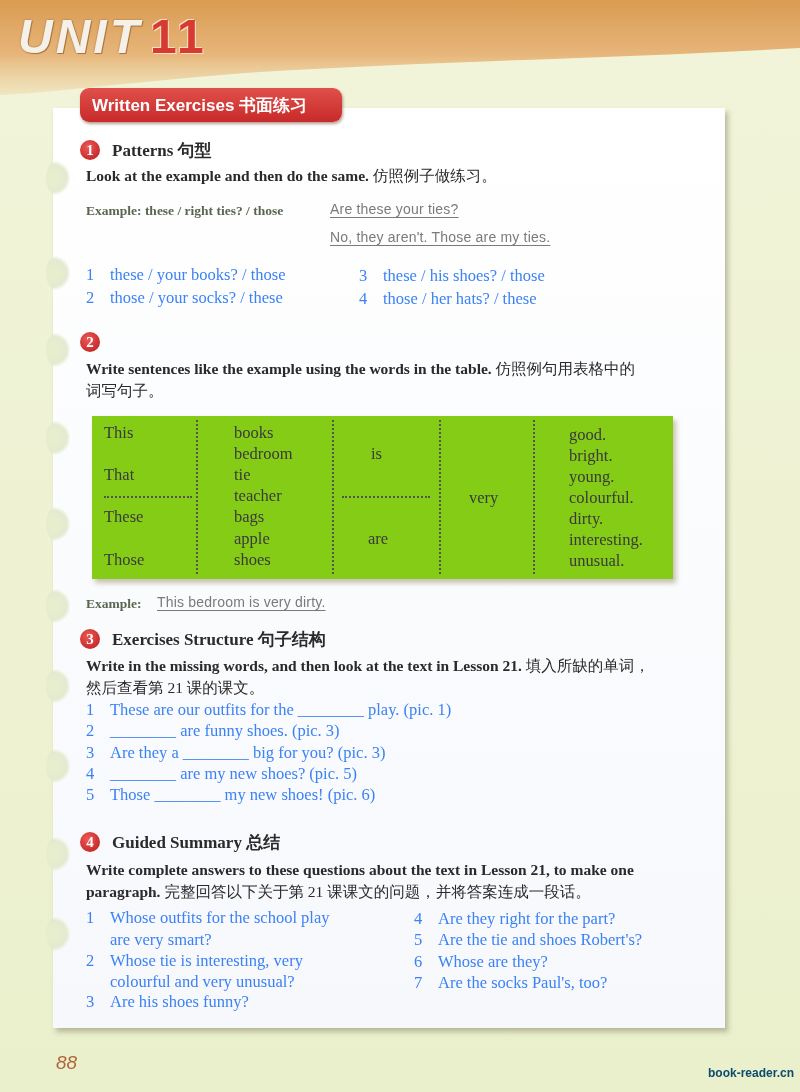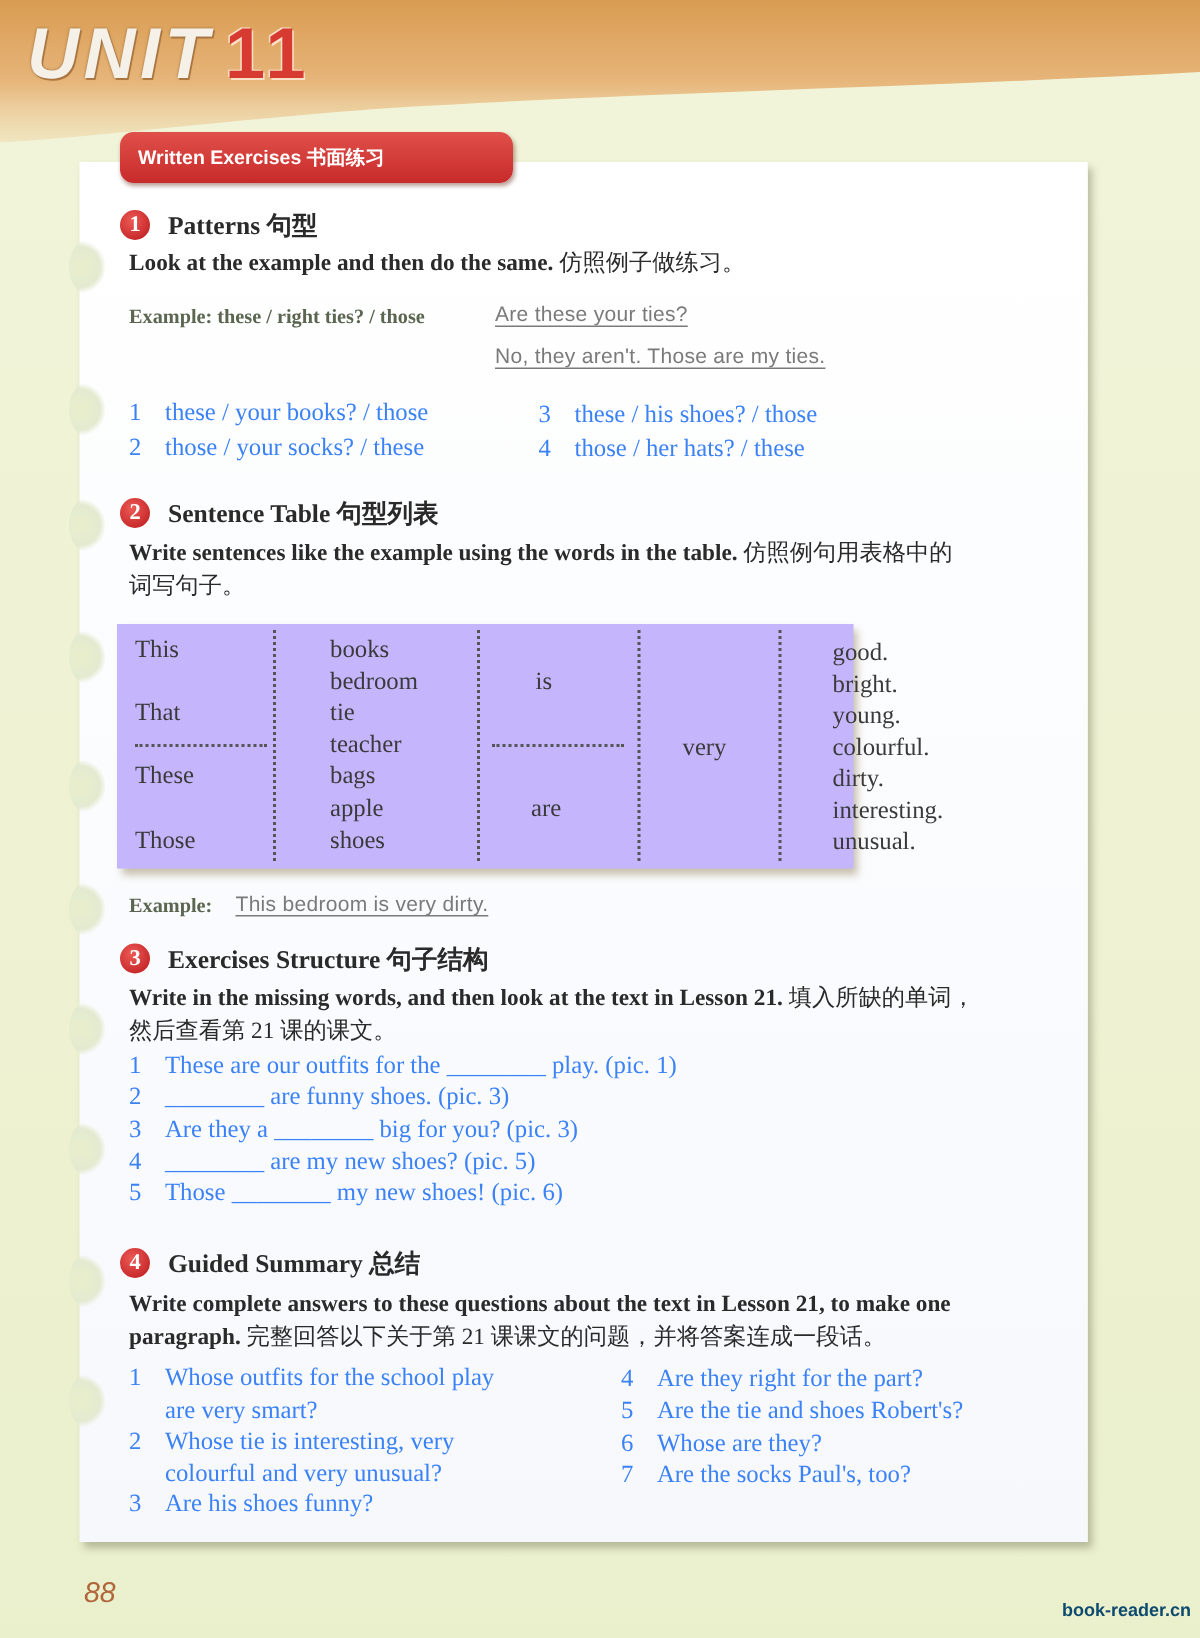--- a/index.html
+++ b/index.html
@@ -39,21 +39,21 @@
       background: radial-gradient(circle at 30% 50%, #e9efcc 0%, #e4ead0 55%, rgba(228,234,208,0) 72%);
     }
 
     .tag {
       position: absolute; left: 80px; top: 88px; width: 262px; height: 34px;
       background: linear-gradient(180deg, #e0504a 0%, #c72a2a 100%);
       border-radius: 9px;
       box-shadow: 1px 2px 3px rgba(100,40,20,0.45);
       color: #ffffff;
       font-family: "Liberation Sans", "DejaVu Sans", sans-serif;
-      font-weight: bold; font-size: 13px;
+      font-weight: bold; font-size: 17px;
       display: flex; align-items: center; padding-left: 12px;
     }
 
     .sec { position: absolute; left: 80px; }
     .sec-head { display: flex; align-items: center; height: 22px; }
     .badge {
       width: 20px; height: 20px; border-radius: 50%;
       background: radial-gradient(circle at 40% 35%, #ec5a55 0%, #c7282a 75%);
       color: #fff; font-weight: bold; font-size: 15px;
       font-family: "Liberation Serif", serif;
@@ -67,22 +67,22 @@
     .example-row { position: absolute; font-size: 13.5px; font-weight: bold; color: #5a6650; }
     .hand {
       font-family: Liberation Sans, sans-serif; font-size: 14px; color: #7a7a7a;
       text-decoration: underline; text-underline-offset: 3px;
       font-weight: normal; letter-spacing: 0.2px;
     }
     .item { position: absolute; font-size: 16.5px; color: #3b82f6; white-space: nowrap; }
     .item .num { display: inline-block; width: 24px; }
 
     .table-box {
-      position: absolute; left: 78px; top: 416px; width: 491px; height: 163px;
-      background: #c4b5fd;
+      position: absolute; left: 92px; top: 416px; width: 581px; height: 163px;
+      background: #84cc16;
       box-shadow: 3px 4px 5px rgba(140,120,80,0.45);
       font-size: 16.5px; color: #3a3a3a;
     }
     .tcell { position: absolute; line-height: 21px; white-space: nowrap; }
     .vdots {
       position: absolute; top: 4px; height: 154px; width: 0;
       border-left: 2px dotted #555;
     }
     .hdots { position: absolute; height: 0; border-top: 2px dotted #555; }
 
@@ -138,21 +138,20 @@
 <div class="example-row hand" style="left:330px; top:229px">No, they aren't. Those are my ties.</div>
 
 <div class="item" style="left:86px; top:265px"><span class="num">1</span><span>these / your books? / those</span></div>
 <div class="item" style="left:86px; top:288px"><span class="num">2</span><span>those / your socks? / these</span></div>
 <div class="item" style="left:359px; top:266px"><span class="num">3</span><span>these / his shoes? / those</span></div>
 <div class="item" style="left:359px; top:289px"><span class="num">4</span><span>those / her hats? / these</span></div>
 
 <div class="sec" style="top:331px">
   <div class="sec-head">
     <span class="badge">2</span>
-    <span class="sec-title">Sentence Table 句型列表</span>
   </div>
 </div>
 <div class="sec instr" style="top:358px; left:86px; width:620px">
   <span>Write sentences like the example using the words in the table.</span>
   <span class="zh">仿照例句用表格中的</span><br>
   <span class="zh">词写句子。</span>
 </div>
 
 <div class="table-box">
   <div class="tcell" style="left:12px; top:6px">This</div>

